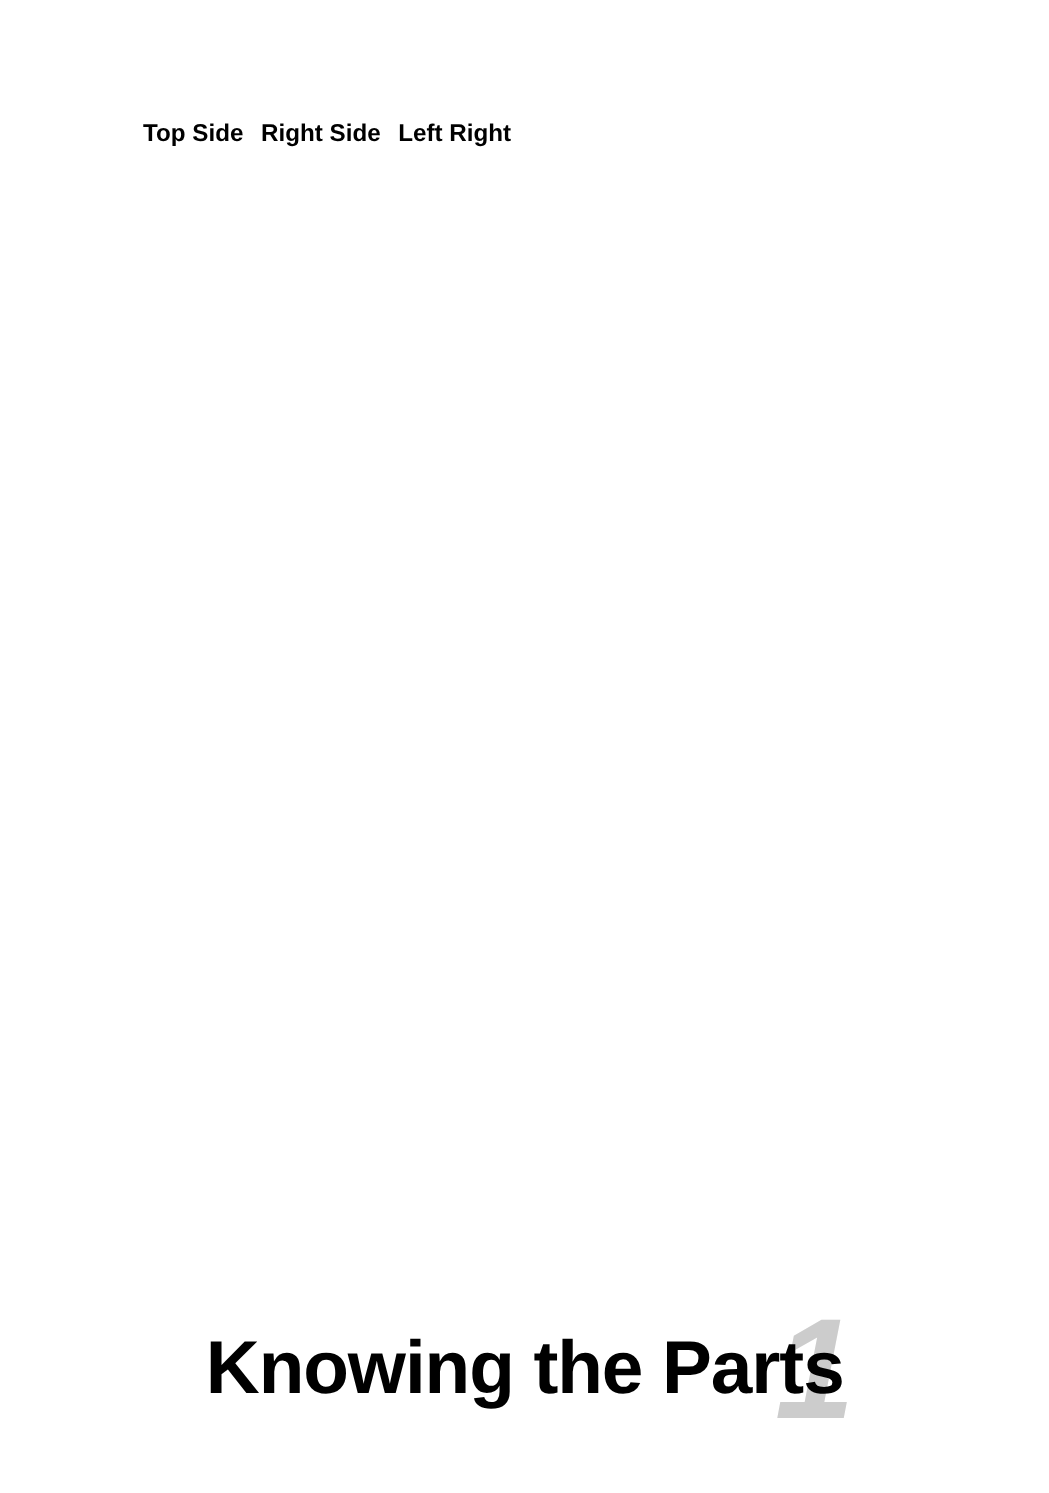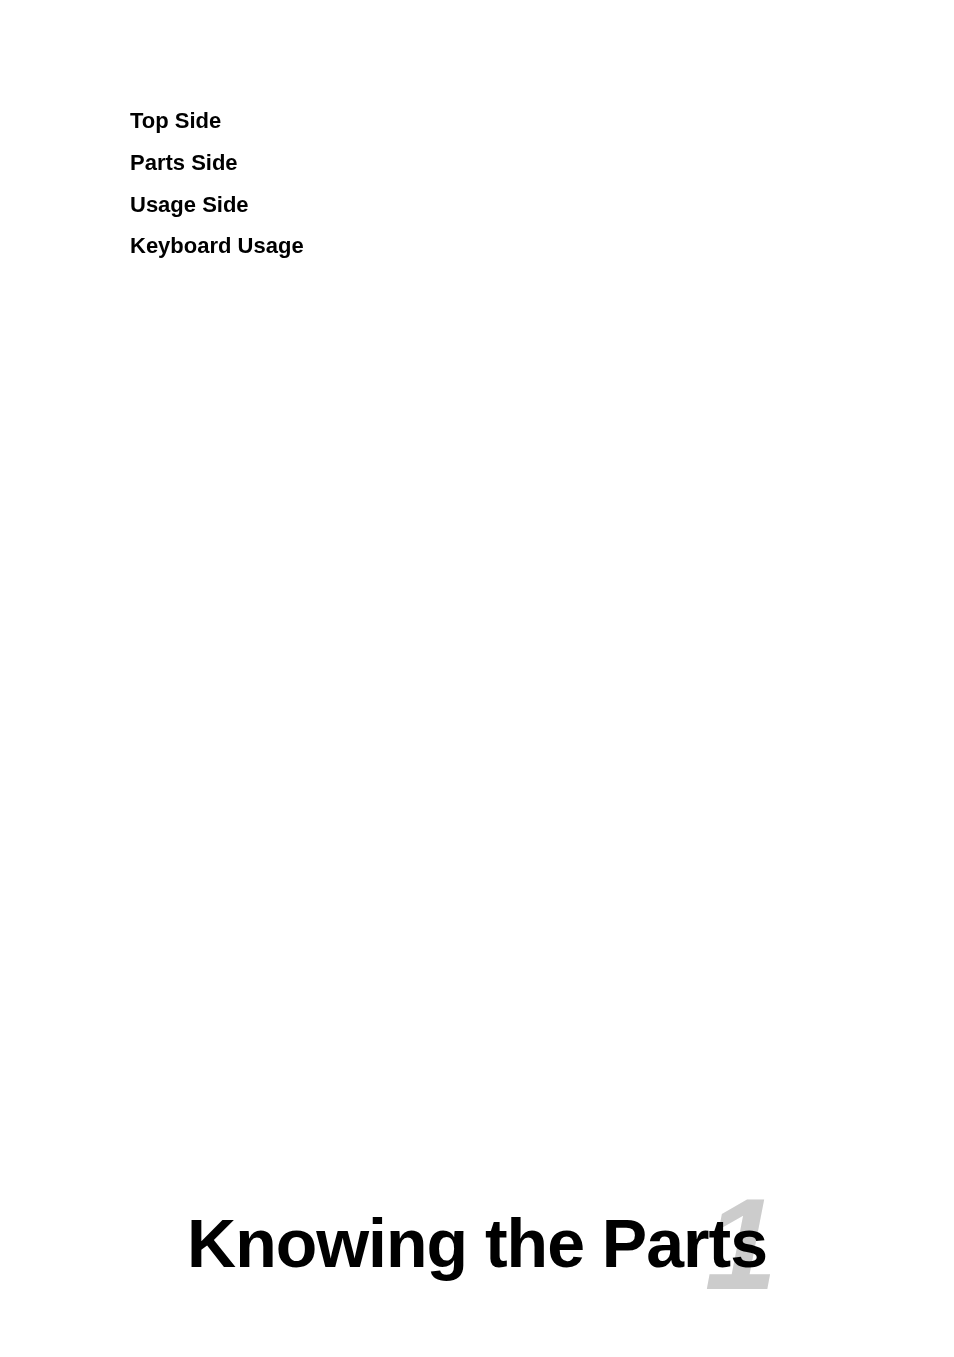--- a/index.html
+++ b/index.html
@@ -19,23 +19,24 @@
     .page {
       width: 954px;
       min-height: 1357px;
       background: #ffffff;
       position: relative;
       padding: 80px 130px 80px 130px;
     }
 
     .toc-list {
       display: flex;
-      flex-direction: column;
-      gap: 0px;
+      flex-direction: row;
+      gap: 16px;
       margin-top: 20px;
+      text-align: center;
     }
 
     .toc-item {
       font-size: 22px;
       font-weight: 700;
       color: #000000;
       line-height: 1.9;
       cursor: pointer;
     }
 
@@ -80,23 +81,22 @@
     }
   </style>
 </head>
 <body>
 
 <div class="page">
 
   <div class="toc-list">
 
   <div class="toc-item">Top Side</div>
-      <div class="toc-item">Parts Side</div>
-      <div class="toc-item">Usage Side</div>
-      <div class="toc-item">Keyboard Usage</div>
+      <div class="toc-item">Right Side</div>
+      <div class="toc-item">Left Right</div>
     </div>
 
   <div class="chapter-section">
     <div class="chapter-title-wrapper">
       <span class="chapter-number">1</span>
       <span class="chapter-title">Knowing the Parts</span>
     </div>
   </div>
 
 </div>

